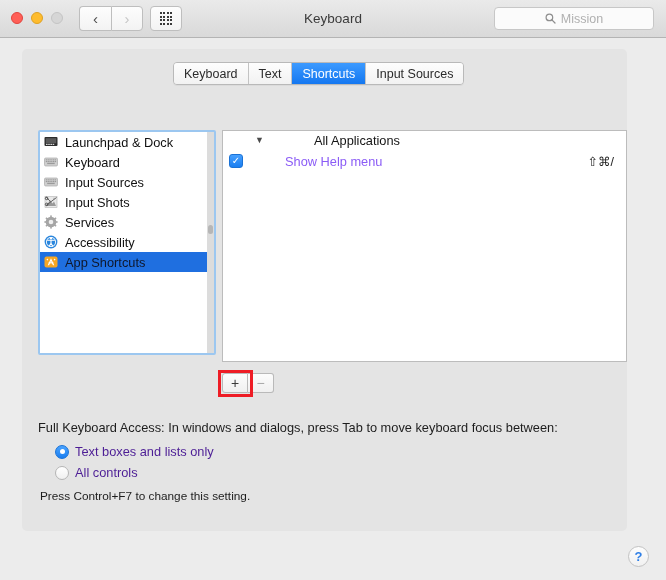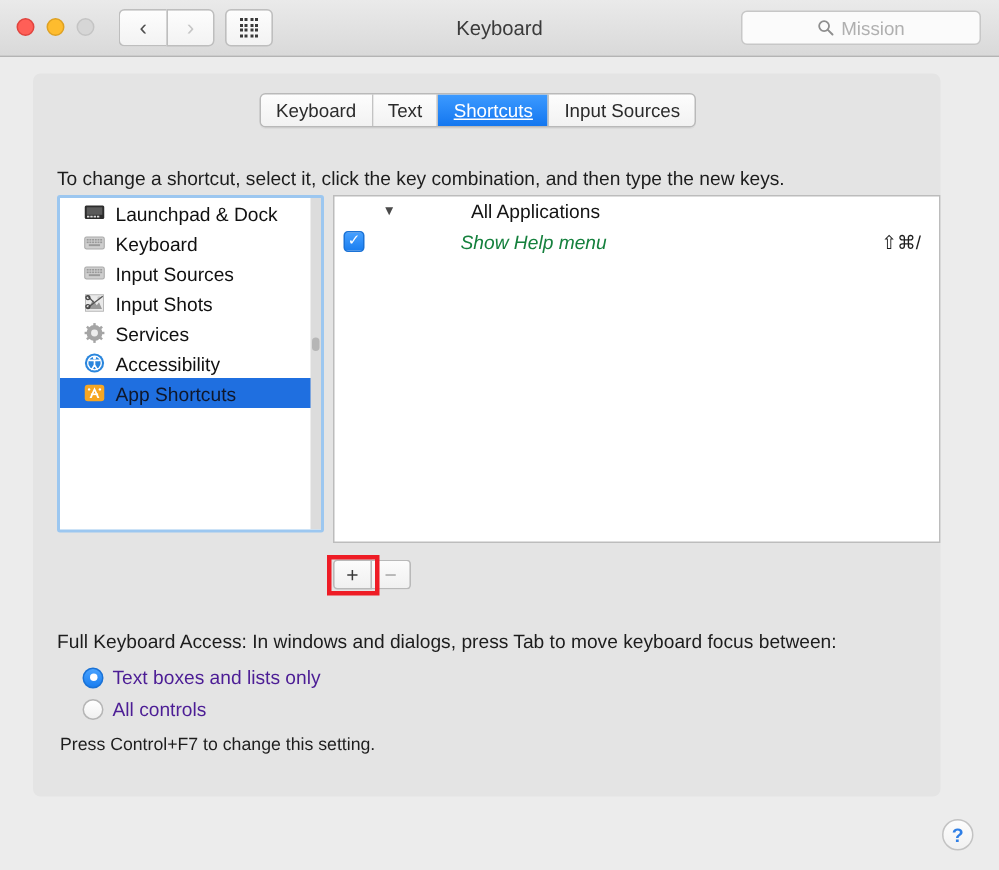--- a/index.html
+++ b/index.html
@@ -134,21 +134,20 @@
     display: flex;
     align-items: center;
     justify-content: center;
     border-right: 1px solid #c3c3c3;
     box-sizing: content-box;
   }
   .tab:last-child { border-right: none; }
   .tab.active {
     background: linear-gradient(to bottom,#3c9aff,#1477f0);
     color: #ffffff;
-    text-decoration: underline;
   }
 
   
   .panel {
     position: absolute;
     left: 22px;
     top: 49px;
     width: 605px;
     height: 482px;
     background: #e4e4e4;
@@ -174,21 +173,21 @@
     background: #ffffff;
     border: 2px solid #9cc7f0;
     border-radius: 2px;
     box-sizing: border-box;
     overflow: hidden;
   }
   .side-item {
     display: flex;
     align-items: center;
     height: 20px;
-    padding-left: 16px;
+    padding-left: 4px;
     gap: 7px;
   }
   .side-item .label {
     font-size: 12.8px;
     color: #111111;
     white-space: nowrap;
   }
   .side-item.selected { background: #1f6fe0; }
   .side-item.selected .label { color: #0f172a; }
 
@@ -259,24 +258,23 @@
     border-radius: 3px;
     box-sizing: border-box;
     display: flex;
     align-items: center;
     justify-content: center;
     color: #ffffff;
     font-size: 10px;
     line-height: 1;
   }
   .shortcut-name {
-    margin-left: 64px;
+    margin-left: 42px;
     font-size: 12.8px;
-    color: #15803d;
-    font-style: italic;
+    color: #8b5cf6;
   }
   .shortcut-keys {
     position: absolute;
     right: 12px;
     font-size: 12.5px;
     color: #1d1d1d;
     font-family: "Liberation Sans", sans-serif;
   }
 
   
@@ -435,21 +433,20 @@
 
   <div class="panel"></div>
 
   <div class="tabbar">
     <div class="tab">Keyboard</div>
     <div class="tab">Text</div>
     <div class="tab active">Shortcuts</div>
     <div class="tab">Input Sources</div>
   </div>
 
-  <div class="instructions">To change a shortcut, select it, click the key combination, and then type the new keys.</div>
 
   <div class="sidebar">
 
     <div class="side-item">
       <span class="ico">
         <svg width="14" height="14" viewBox="0 0 14 14">
           <rect x="0.5" y="2" width="13" height="9" rx="1" fill="#2c2c2c"></rect>
           <rect x="1.8" y="3.2" width="10.4" height="5" fill="#5a5a5a"></rect>
           <rect x="2" y="8.8" width="1.6" height="1.2" fill="#d8d8d8"></rect>
           <rect x="4.2" y="8.8" width="1.6" height="1.2" fill="#d8d8d8"></rect>

